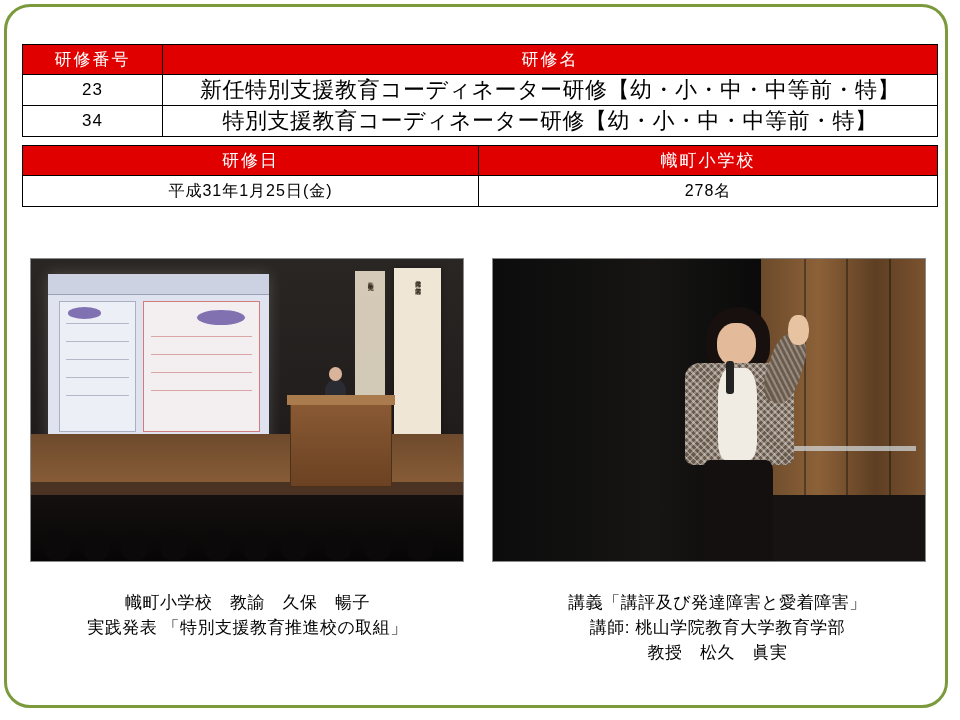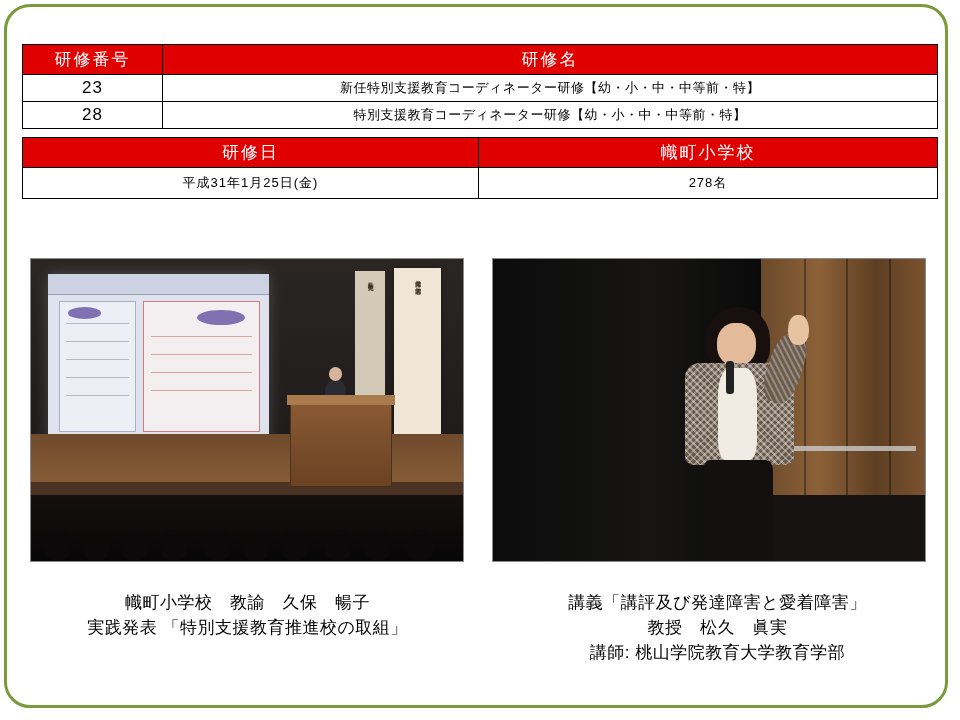--- a/index.html
+++ b/index.html
@@ -62,27 +62,27 @@
     background: #ffffff;
     color: #000000;
     font-size: 17px;
     height: 26px;
   }
   .num-cell {
     font-size: 17px;
     letter-spacing: 1px;
   }
   .name-cell {
-    font-size: 13px;
+    font-size: 22px;
     letter-spacing: 0.5px;
     padding-left: 4px;
     font-family: Liberation Serif, serif;
   }
   .day-cell {
-    font-size: 13px;
+    font-size: 16px;
     height: 30px;
     letter-spacing: 1px;
   }
 
   
   .photo-row {
     position: absolute;
     left: 0;
     top: 258px;
     width: 960px;
@@ -416,21 +416,21 @@
       <tbody>
         <tr>
           <th class="hdr">研修番号</th>
           <th class="hdr">研修名</th>
         </tr>
         <tr>
           <td class="cell num-cell">23</td>
           <td class="cell name-cell">新任特別支援教育コーディネーター研修【幼・小・中・中等前・特】</td>
         </tr>
         <tr>
-          <td class="cell num-cell">28</td>
+          <td class="cell num-cell">34</td>
           <td class="cell name-cell">特別支援教育コーディネーター研修【幼・小・中・中等前・特】</td>
         </tr>
       </tbody>
     </table>
 
     <table class="info" style="margin-top:8px">
       <colgroup>
         <col style="width:456px">
         <col>
       </colgroup>
@@ -526,18 +526,18 @@
     </div>
   </div>
 
   <div class="captions">
     <div class="cap left">
       <div>幟町小学校　教諭　久保　暢子</div>
       <div>実践発表 「特別支援教育推進校の取組」</div>
     </div>
     <div class="cap right">
       <div>講義「講評及び発達障害と愛着障害」</div>
+      <div>講師: 桃山学院教育大学教育学部</div>
       <div>教授　松久　眞実</div>
-      <div>講師: 桃山学院教育大学教育学部</div>
     </div>
   </div>
 
 </div>
 
 </body></html>

